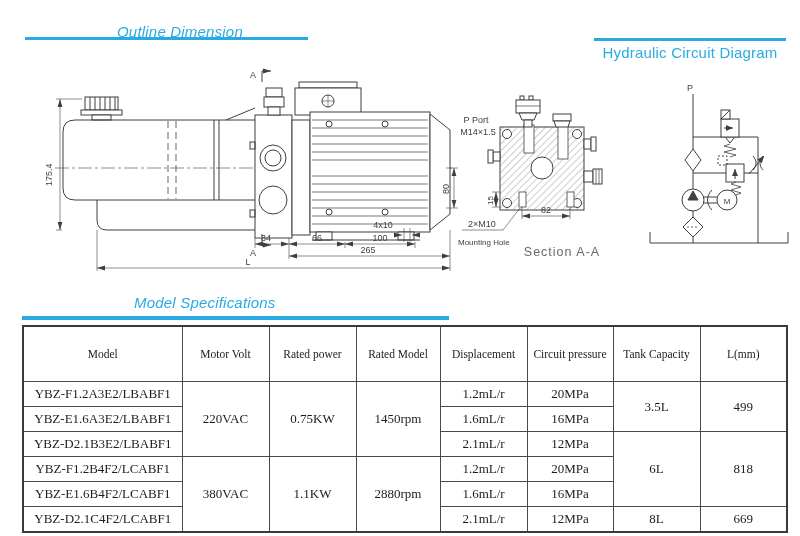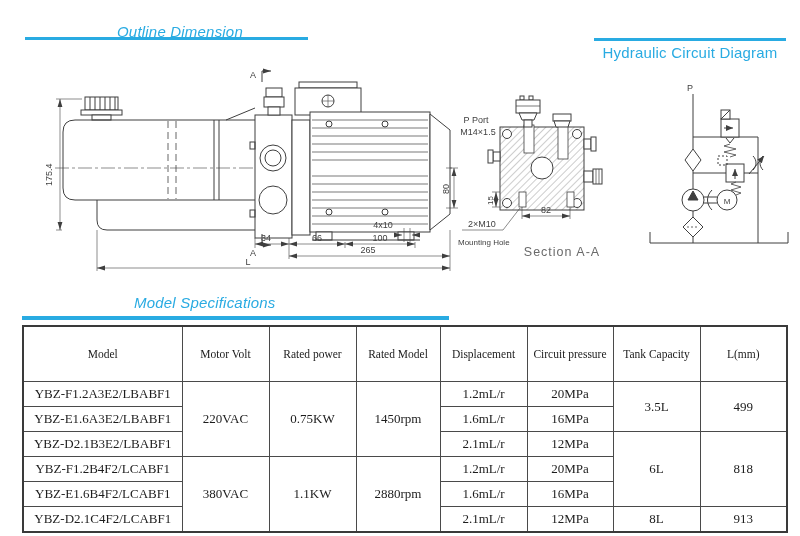--- a/index.html
+++ b/index.html
@@ -318,16 +318,16 @@
     <tr>
       <td>YBZ-E1.6B4F2/LCABF1</td>
       <td>1.6mL/r</td>
       <td>16MPa</td>
     </tr>
     <tr>
       <td>YBZ-D2.1C4F2/LCABF1</td>
       <td>2.1mL/r</td>
       <td>12MPa</td>
       <td>8L</td>
-      <td>913</td>
+      <td>669</td>
     </tr>
   </tbody>
 </table>
 
 </body></html>

